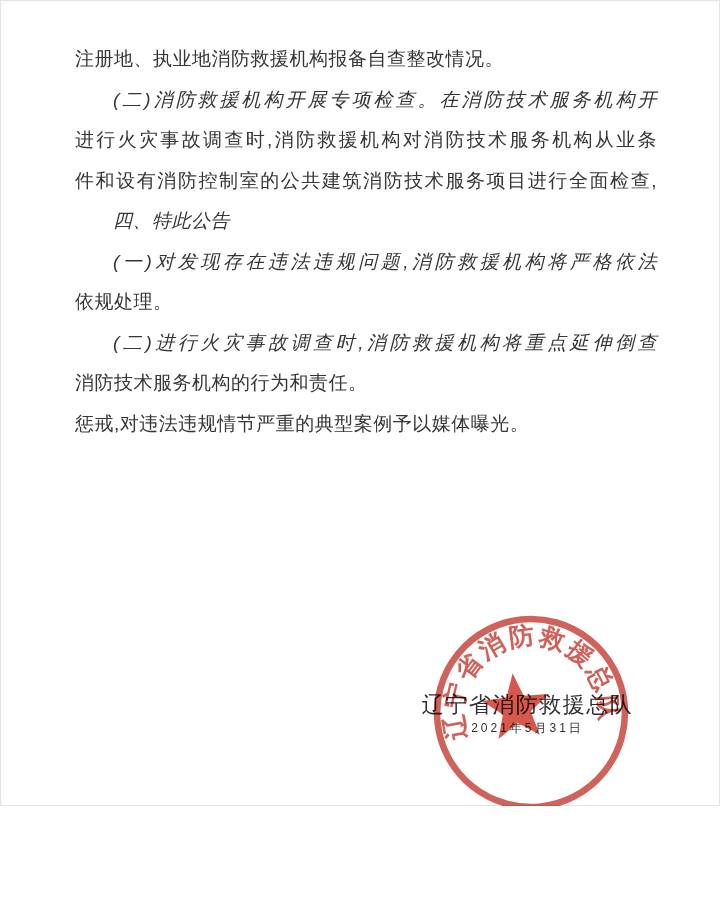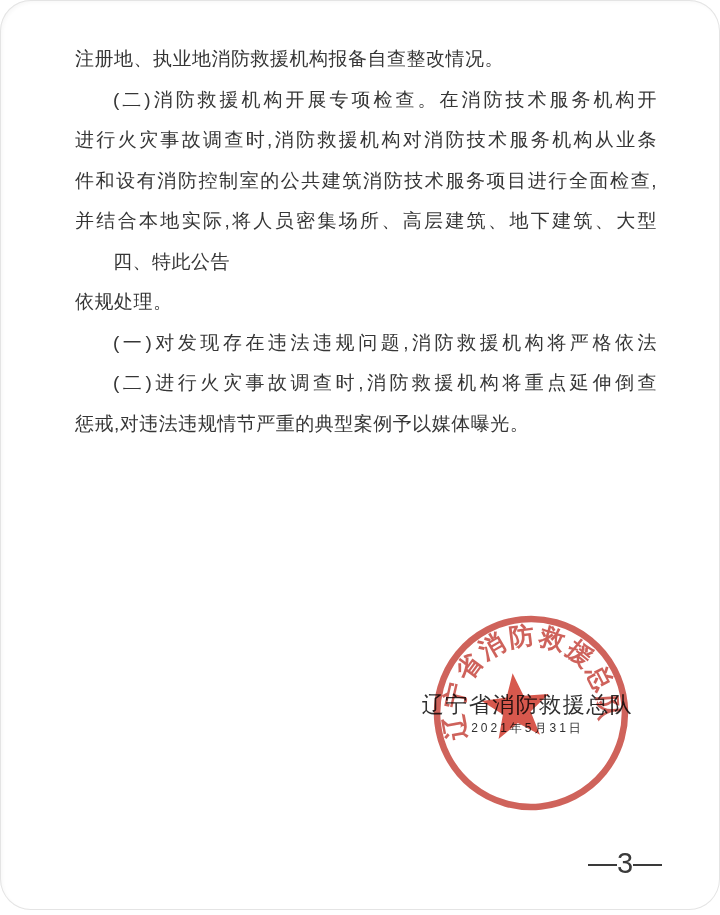--- a/index.html
+++ b/index.html
@@ -1,38 +1,37 @@
 <!DOCTYPE html>
 <html><head>
 <meta charset="utf-8">
 <style>
   html, body { margin: 0; padding: 0; background: #ffffff; }
   .page {
     position: relative;
     width: 720px;
-    height: 910px;
+    height: 806px;
     background: #ffffff;
     box-shadow: inset 0 0 0 1px #e4e4e4, inset 2px 2px 4px rgba(0,0,0,0.04);
     overflow: hidden;
     font-family: "Liberation Sans", "DejaVu Sans", sans-serif;
     color: #363636;
-    border-radius: 31px;
   }
   .text-block {
     position: absolute;
     top: 39px;
     left: 75px;
     width: 582px;
     font-size: 19px;
     line-height: 40.5px;
     letter-spacing: 0.5px;
     text-align: left;
   }
   .line { white-space: nowrap; }
-  .line.indent { text-indent: 2em; }
+  .line.indent { text-indent: 2em; font-style: italic; }
   .line.fill {
     white-space: normal;
     text-align: justify;
     text-align-last: justify;
   }
   .sig-block {
     position: absolute;
     top: 690px;
     left: 405px;
     width: 245px;
@@ -75,25 +74,25 @@
 </head>
 <body>
 
 <div class="page">
 
   <div class="text-block">
     <div class="line">注册地、执业地消防救援机构报备自查整改情况。</div>
     <div class="line indent fill">(二)消防救援机构开展专项检查。在消防技术服务机构开</div>
     <div class="line fill">进行火灾事故调查时,消防救援机构对消防技术服务机构从业条</div>
     <div class="line fill">件和设有消防控制室的公共建筑消防技术服务项目进行全面检查,</div>
-    <div class="line fill">并结合本地实际,将人员密集场所、高层建筑、地下建筑、大型</div>
     <div class="line indent">四、特此公告</div>
+    <div class="line indent fill">(一)对发现存在违法违规问题,消防救援机构将严格依法</div>
     <div class="line">依规处理。</div>
-    <div class="line indent fill">(一)对发现存在违法违规问题,消防救援机构将严格依法</div>
     <div class="line indent fill">(二)进行火灾事故调查时,消防救援机构将重点延伸倒查</div>
+    <div class="line">消防技术服务机构的行为和责任。</div>
     <div class="line">惩戒,对违法违规情节严重的典型案例予以媒体曝光。</div>
   </div>
 
   <div class="sig-block">
     <div class="sig-org">辽宁省消防救援总队</div>
     <div class="sig-date">2021年5月31日</div>
   </div>
 
   <svg class="seal" viewBox="0 0 200 200" aria-hidden="true">
     <defs>

